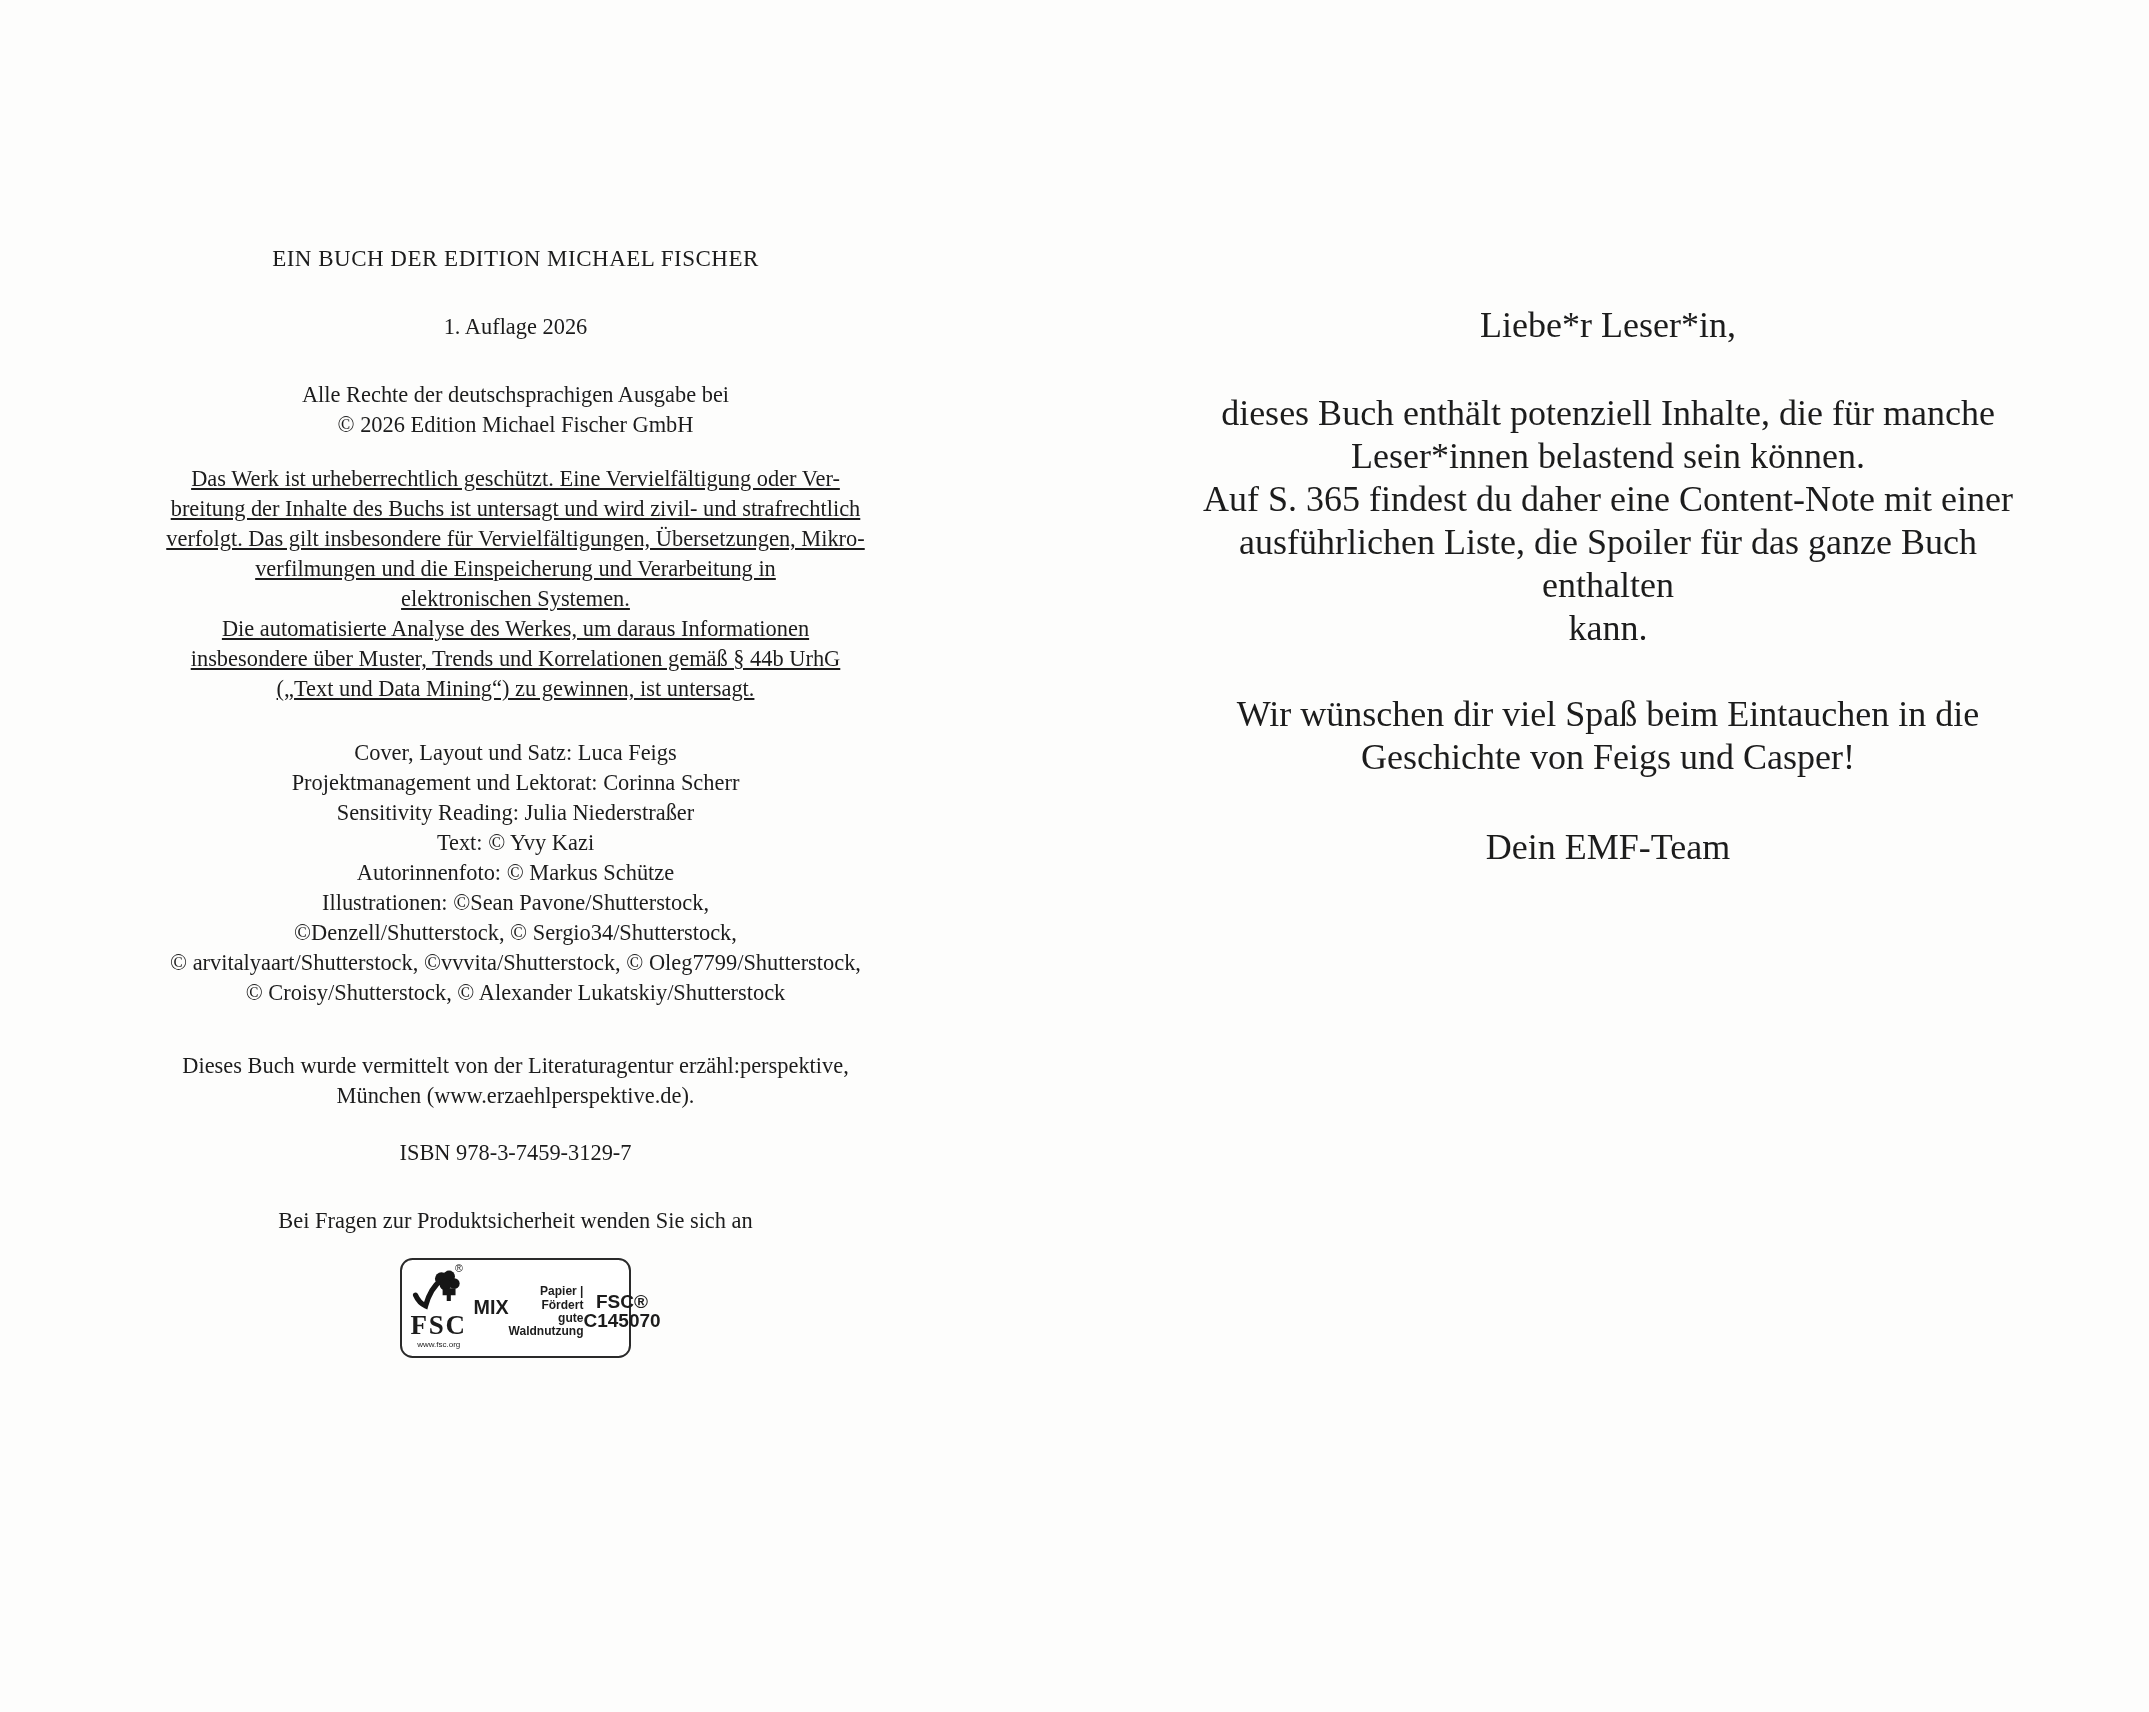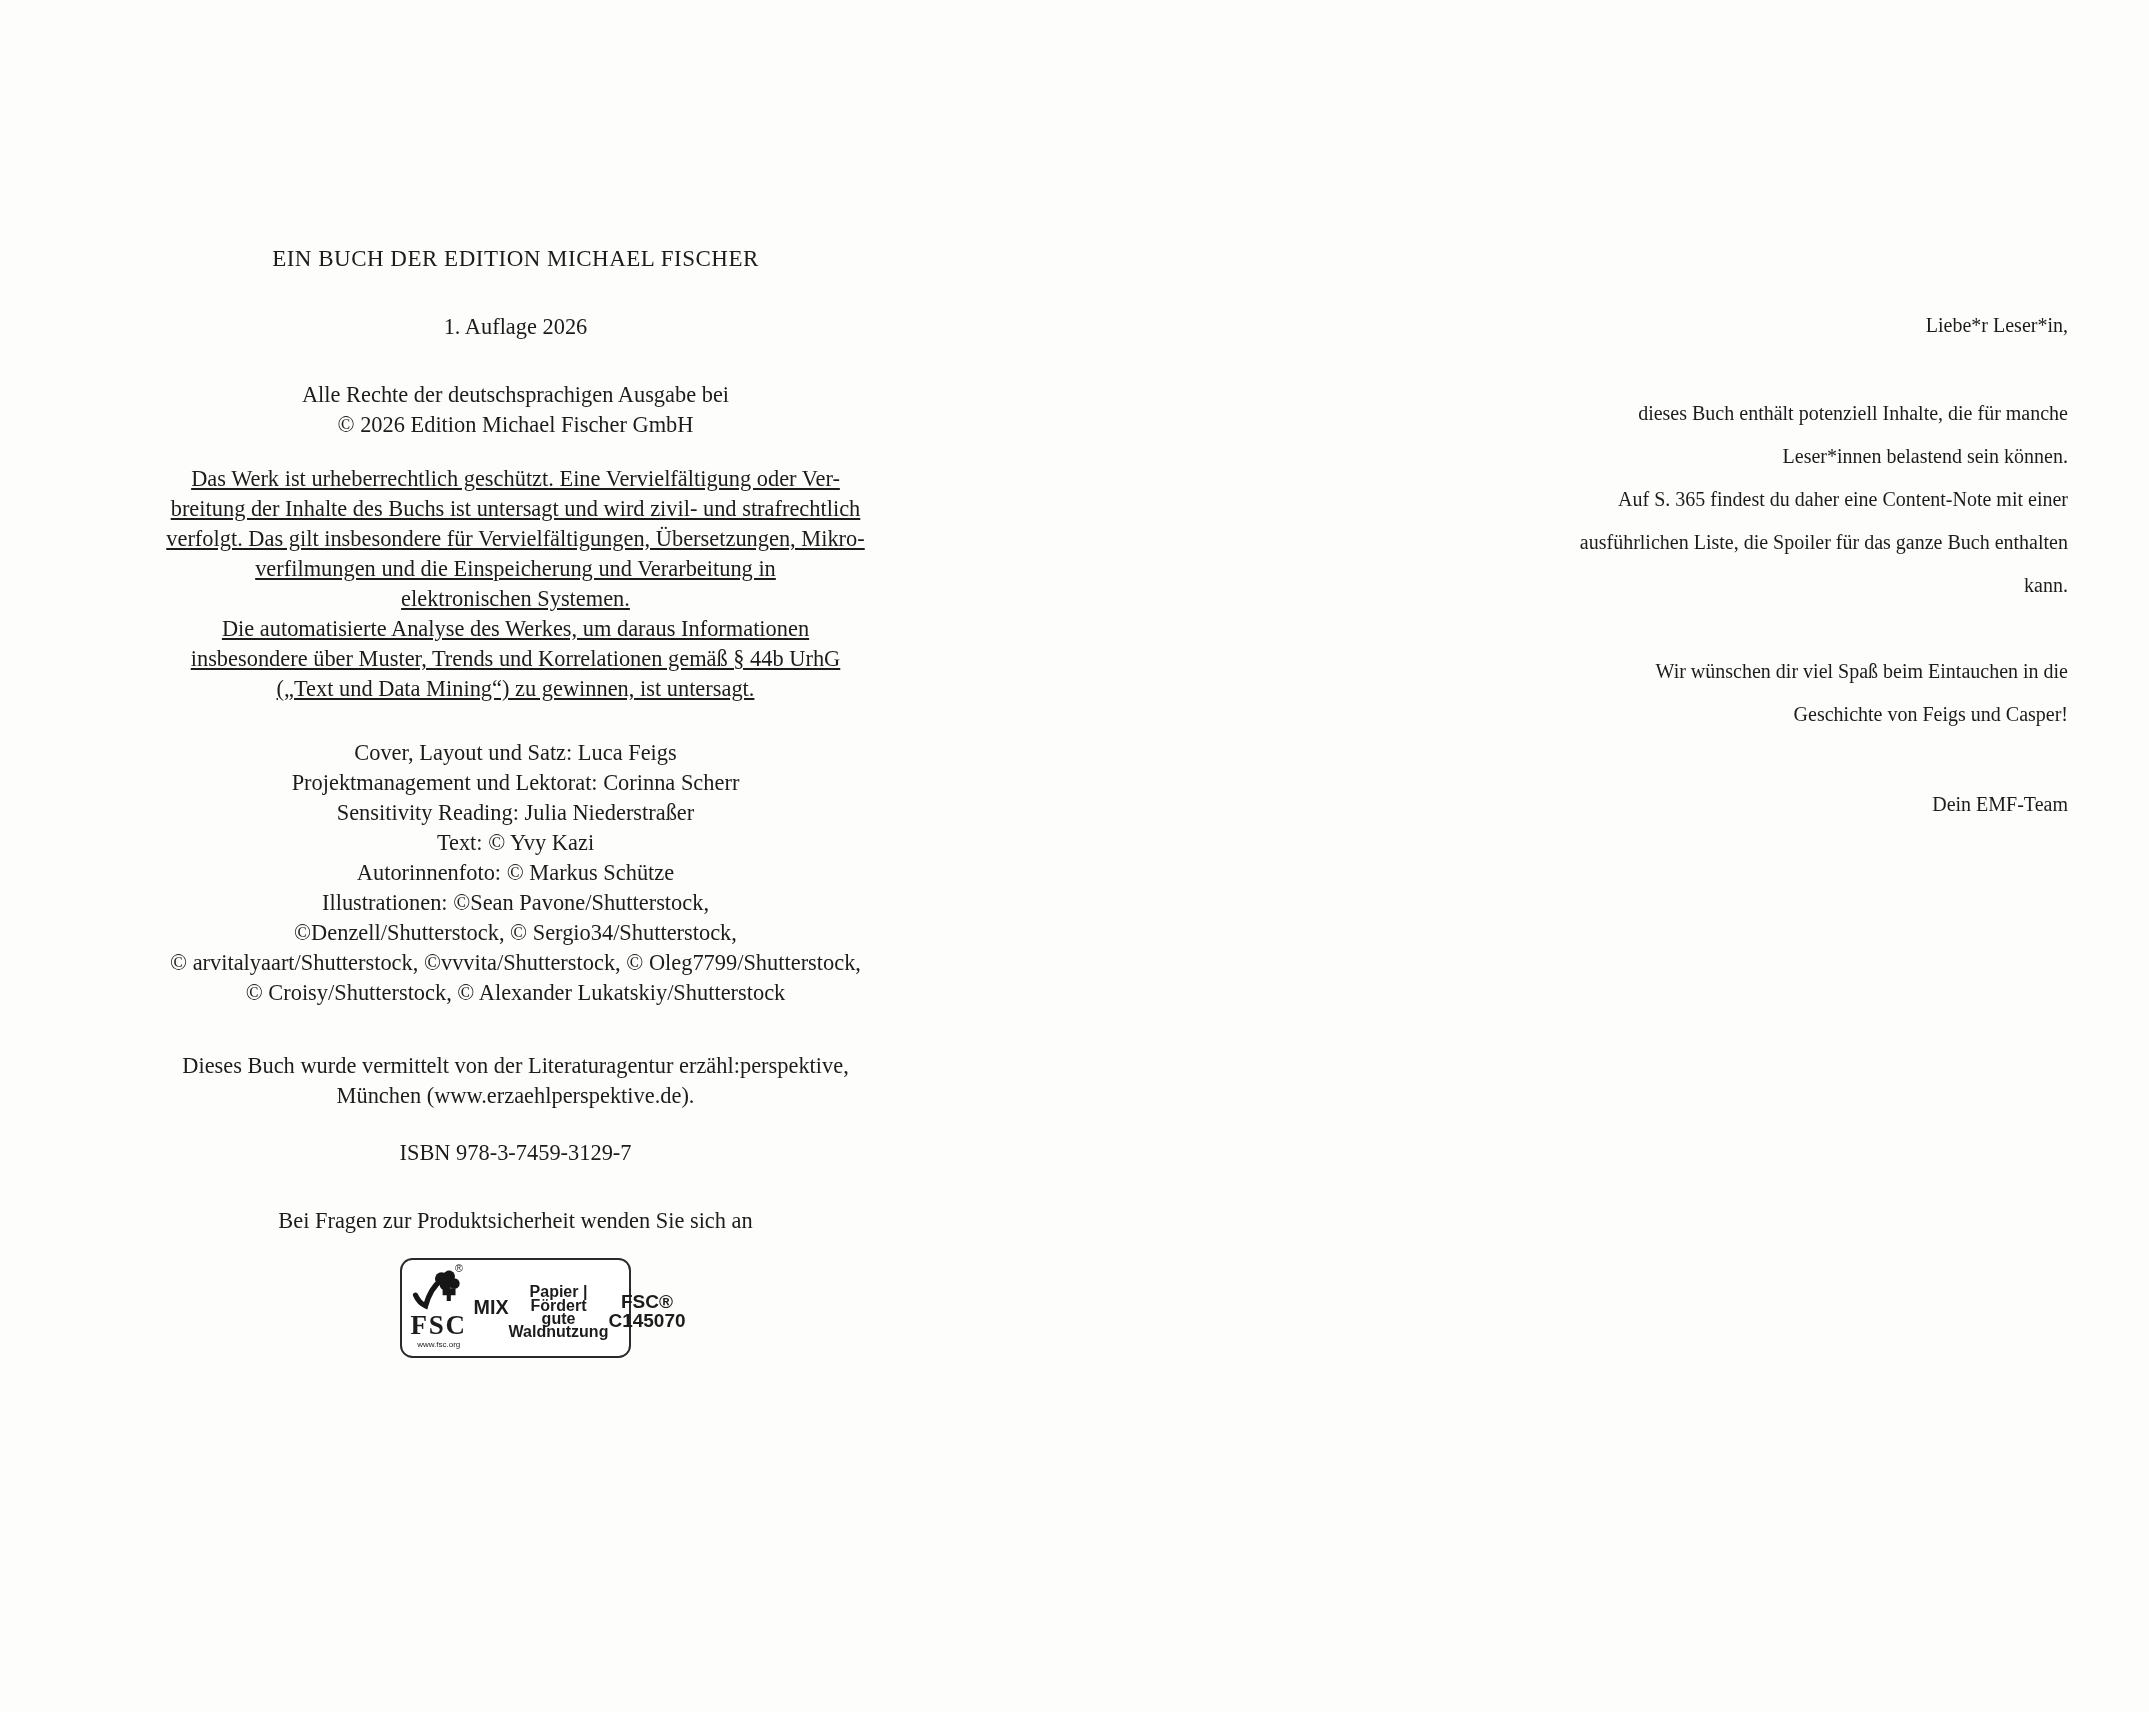--- a/index.html
+++ b/index.html
@@ -71,31 +71,31 @@
   .fsc-right {
     flex: 1;
     display: flex; flex-direction: row;
     align-items: center; justify-content: center;
     font-family: "Liberation Sans", sans-serif;
     font-weight: 700;
     line-height: 1;
     text-align: center;
   }
   .fsc-mix { font-size: 19.7px; }
-  .fsc-claim { font-size: 16px; line-height: 13.4px; margin-top: 9px; }
+  .fsc-claim { font-size: 12px; line-height: 13.4px; margin-top: 9px; text-align: right; }
   .fsc-code { font-size: 19px; margin-top: 7.2px; }
 
   
   .right-page {
     position: absolute;
-    left: 1244px; top: 304px;
+    left: 1196px; top: 304px;
     width: 824px;
-    font-size: 20px;
+    font-size: 36px;
     line-height: 43px;
-    text-align: right;
+    text-align: center;
   }
   .rp-paragraph { margin-top: 45px; }
   .rp-wish { margin-top: 43px; }
   .rp-signature { margin-top: 47px; }
 </style>
 </head>
 <body>
 
 <div>
 

